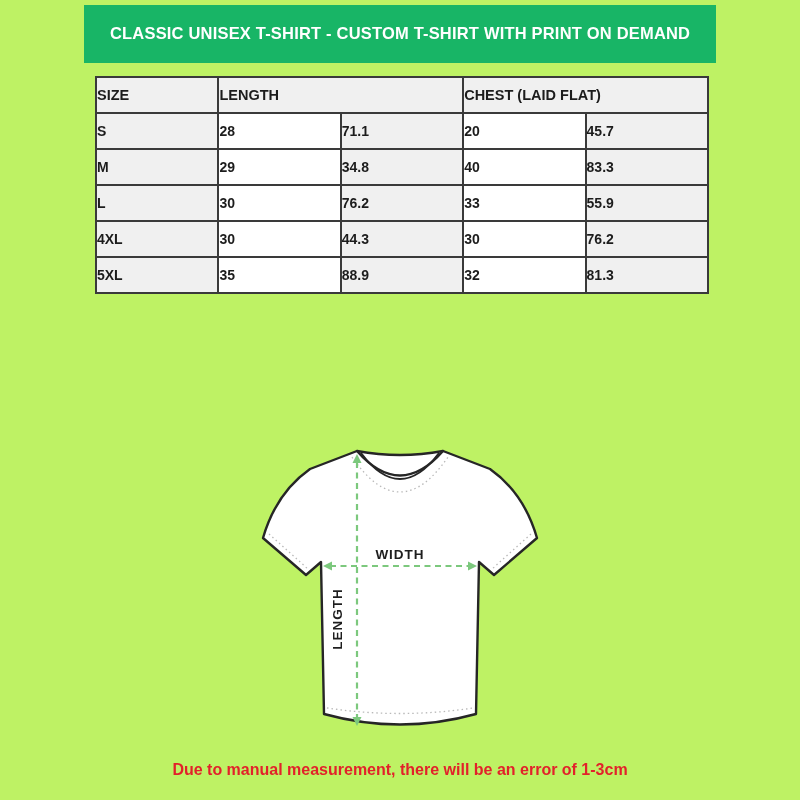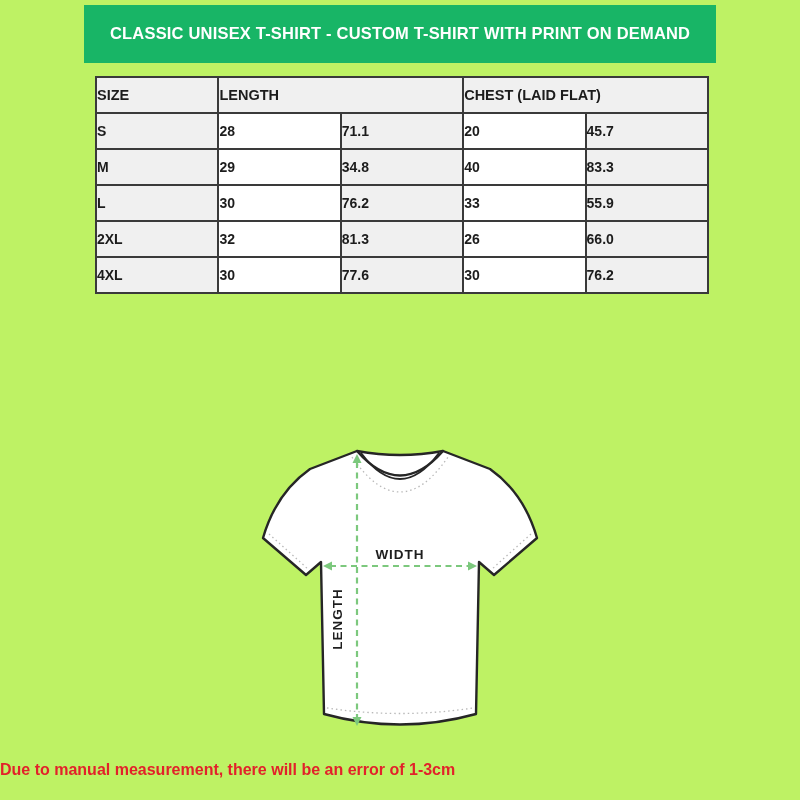--- a/index.html
+++ b/index.html
@@ -71,21 +71,21 @@
     font-weight: 700;
     fill: #1e1e1e;
     letter-spacing: 1px;
   }
 
   
   .footnote {
     position: absolute;
     left: 0; top: 761px;
     width: 800px;
-    text-align: left;
+    text-align: center;
     font-size: 16px;
     font-weight: 700;
     color: #e2222a;
   }
 </style>
 </head>
 <body>
 
 <div class="page">
 
@@ -125,32 +125,32 @@
           <td class="shade">83.3</td>
         </tr>
         <tr>
           <td class="shade">L</td>
           <td class="plain">30</td>
           <td class="shade">76.2</td>
           <td class="plain">33</td>
           <td class="shade">55.9</td>
         </tr>
         <tr>
-          <td class="shade">2XL</td>
+          <td class="shade">4XL</td>
+          <td class="plain">30</td>
+          <td class="shade">44.3</td>
+          <td class="plain">30</td>
+          <td class="shade">76.2</td>
+        </tr>
+        <tr>
+          <td class="shade">5XL</td>
+          <td class="plain">35</td>
+          <td class="shade">88.9</td>
           <td class="plain">32</td>
           <td class="shade">81.3</td>
-          <td class="plain">26</td>
-          <td class="shade">66.0</td>
-        </tr>
-        <tr>
-          <td class="shade">4XL</td>
-          <td class="plain">30</td>
-          <td class="shade">77.6</td>
-          <td class="plain">30</td>
-          <td class="shade">76.2</td>
         </tr>
       </tbody>
     </table>
   </div>
 
   <svg class="shirt-diagram" viewBox="0 0 300 312">
 
     <path class="outline" d="M107,8 L60,26 Q26,50 13,95 L56,132 L71,119 L74,271 Q150,292 226,271 L229,119 L244,132 L287,95 Q274,50 240,26 L193,8 Q150,16 107,8 Z"></path>
 
     <path class="outline" style="fill:none" d="M107,8 Q150,57 193,8"></path>

